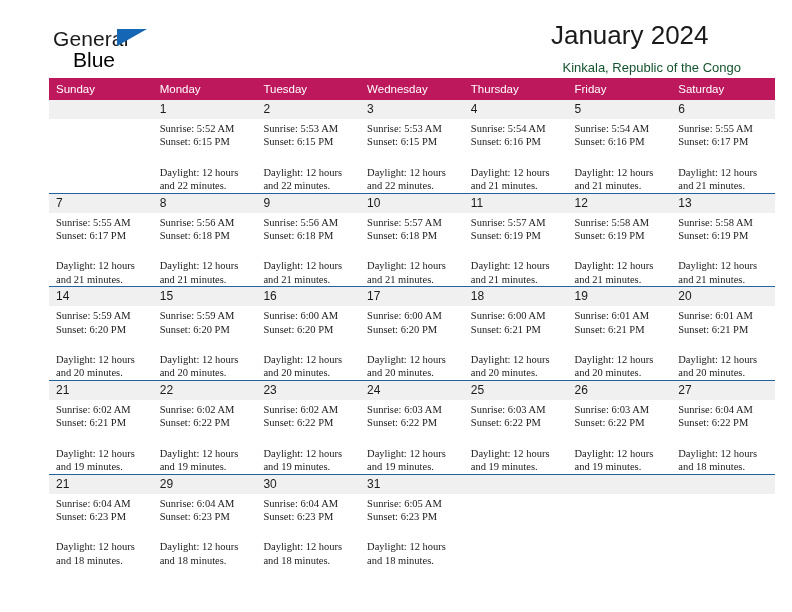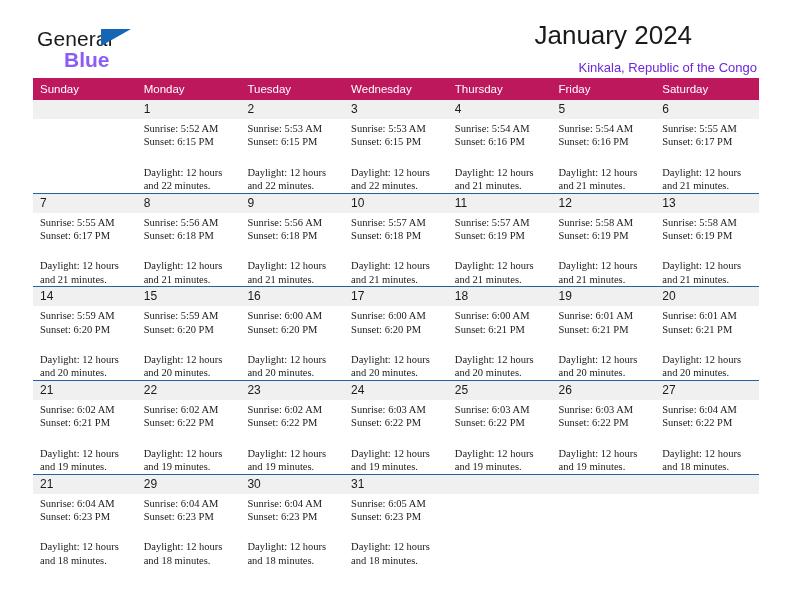--- a/index.html
+++ b/index.html
@@ -12,21 +12,21 @@
     height: 612px;
     font-family: "Liberation Sans", sans-serif;
     color: #000000;
     overflow: hidden;
   }
   .page {
     position: relative;
     width: 792px;
     height: 500px;
     box-sizing: border-box;
-    padding: 0 33px;
+    padding: 0 49px;
   }
 
   
   .topbar {
     position: relative;
     height: 72px;
     padding-top: 22px;
     box-sizing: border-box;
   }
   .logo {
@@ -47,41 +47,40 @@
     position: absolute;
     left: 64px;
     top: 1px;
     width: 0;
     height: 0;
     border-left: 30px solid #1567b5;
     border-bottom: 17px solid transparent;
   }
   .logo-row2 {
     font-size: 21px;
-    color: #8b5cf6;
-    margin-left: 27px;
+    color: #000000;
+    margin-left: 20px;
     margin-top: -1px;
     height: 22px;
-    font-weight: bold;
   }
   .title-block {
     position: absolute;
     right: 2px;
     top: 20px;
-    text-align: left;
+    text-align: center;
   }
   .cal-title {
     font-size: 26px;
     color: #1a1a1a;
     line-height: 30px;
     white-space: nowrap;
   }
   .cal-subtitle {
     font-size: 13px;
-    color: #6d28d9;
+    color: #14532d;
     line-height: 16px;
     margin-top: 10px;
     white-space: nowrap;
     margin-left: 44px;
   }
 
   
   .cal {
     width: 726px;
     border-collapse: collapse;

